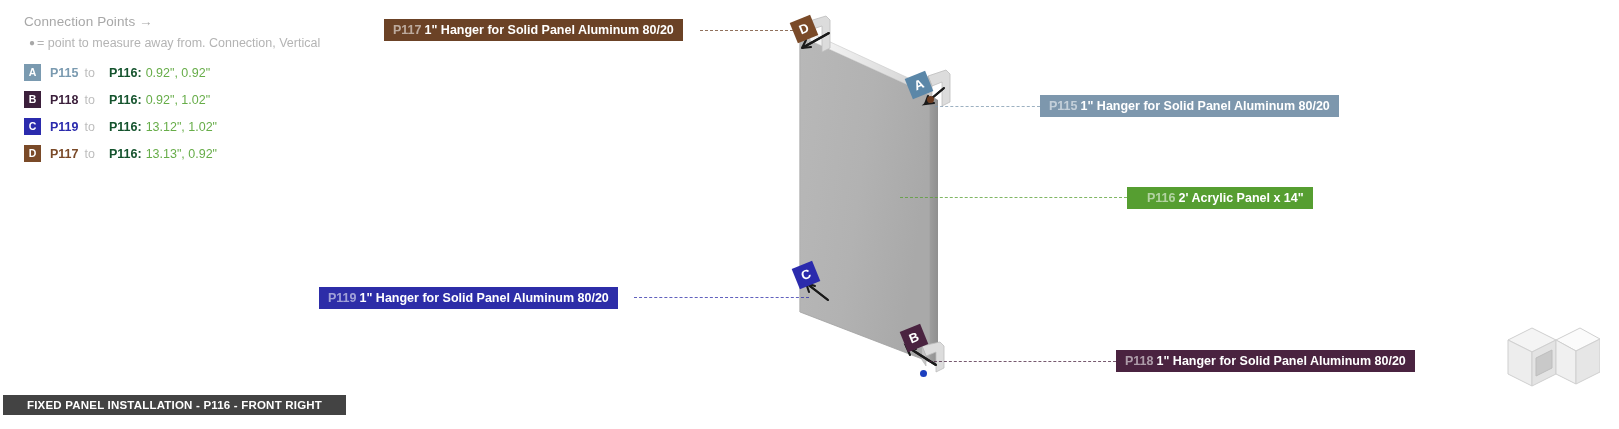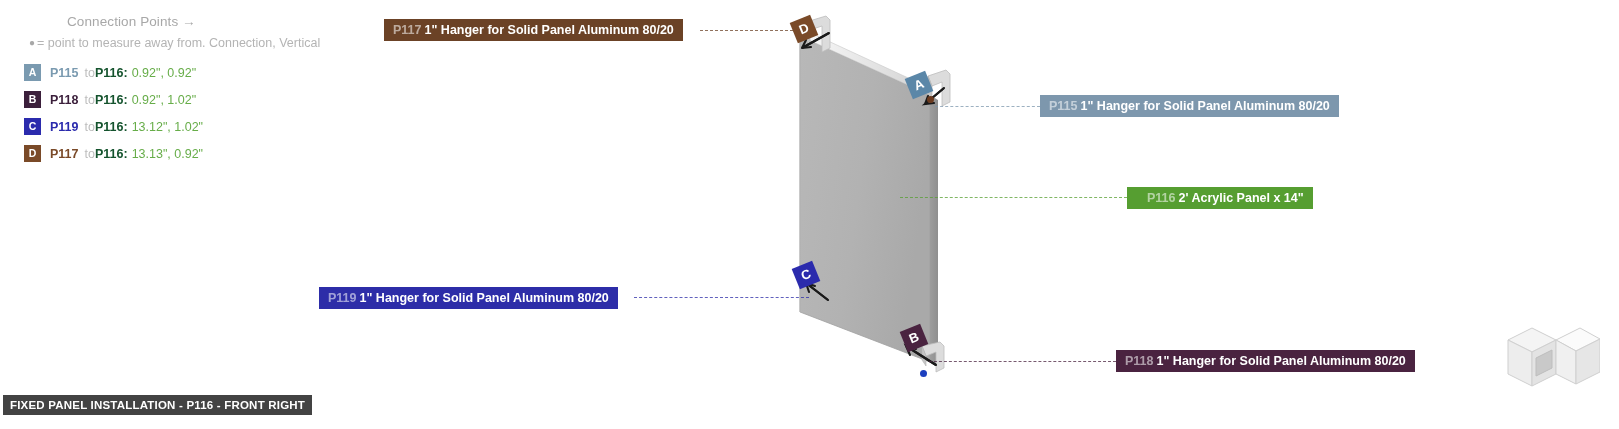--- a/index.html
+++ b/index.html
@@ -23,21 +23,20 @@
     left: 24px;
     top: 14px;
     width: 330px;
   }
   .legend-title {
     font-size: 13.5px;
     color: #a8a8a8;
     letter-spacing: .1px;
     white-space: nowrap;
     margin-bottom: 7px;
-    margin-left: 43px;
   }
   .legend-note {
     font-size: 12.5px;
     color: #b4b4b4;
     white-space: nowrap;
     margin-bottom: 9px;
     padding-left: 5px;
   }
   .legend-note .dot-glyph {
     font-size: 10px;
@@ -63,21 +62,21 @@
     text-align: center;
     margin-right: 9px;
   }
   .row-from {
     font-weight: bold;
     margin-right: 6px;
   }
   .row-to-word {
     color: #bdbdbd;
     font-weight: normal;
-    margin-right: 0;
+    margin-right: 14px;
   }
   .row-target {
     color: #14532d;
     font-weight: bold;
     margin-right: 4px;
   }
   .row-dims {
     color: #67ad49;
     font-weight: normal;
   }
@@ -135,21 +134,21 @@
     border-radius: 50%;
   }
 
   
   #statusbar {
     position: absolute;
     left: 3px;
     bottom: 14px;
     height: 20px;
     line-height: 20px;
-    padding: 0 7px;
+    padding: 0 24px;
     background: #434343;
     color: #ffffff;
     font-size: 11.5px;
     font-weight: bold;
     letter-spacing: .2px;
     white-space: nowrap;
   }
 
   
   #viewcube {

